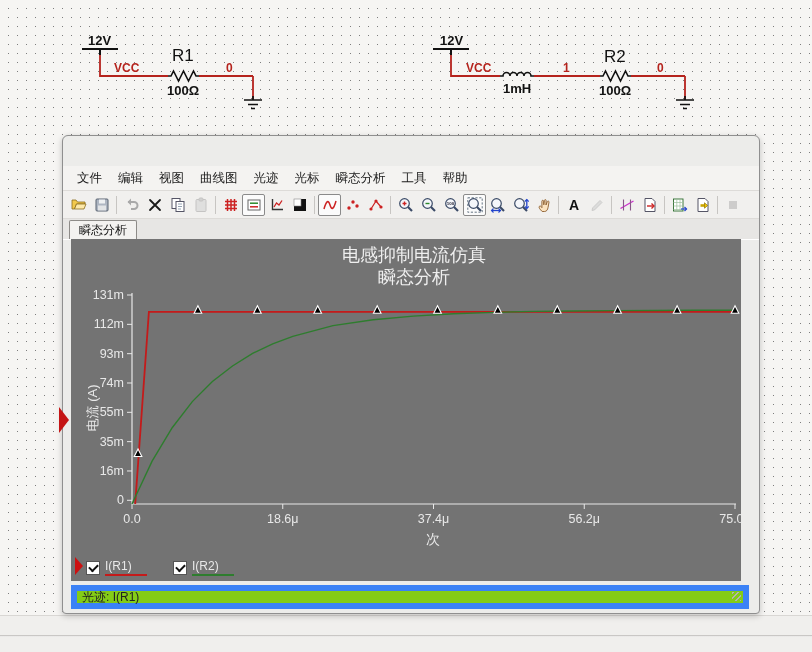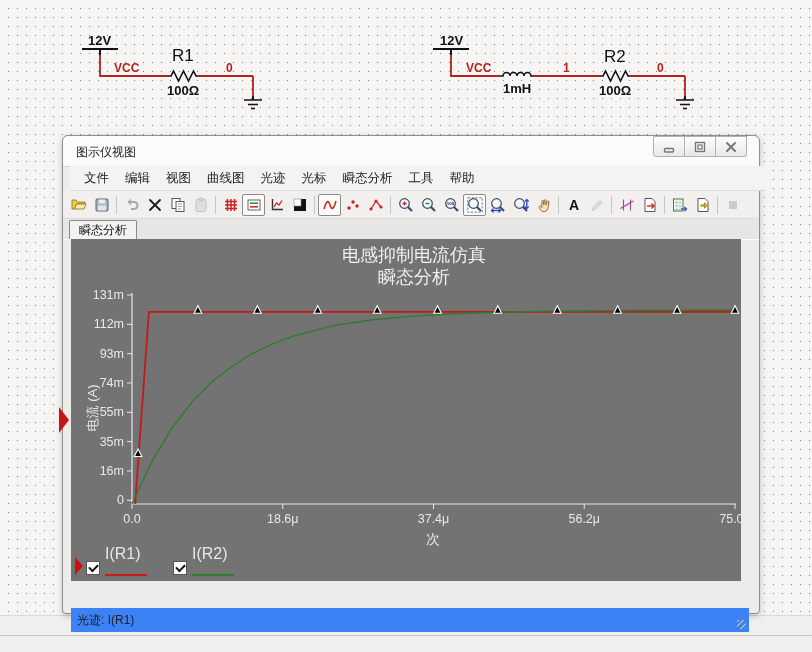--- a/index.html
+++ b/index.html
@@ -17,21 +17,21 @@
     background:#ececea;border:1px solid #8f8f8f;border-radius:6px 6px 4px 4px;
     box-shadow:0 2px 6px rgba(0,0,0,.22);z-index:10;}
   #titlebar{position:absolute;left:0;top:0;width:100%;height:30px;background:#fbfbfa;
     border-bottom:1px solid #d8d6d3;border-radius:6px 6px 0 0;}
   #title{position:absolute;left:13px;top:8px;font-size:12px;color:#222;}
   #winctl{position:absolute;right:12px;top:0;display:flex;}
   .wbtn{width:30px;height:19px;background:linear-gradient(#fefefe,#e9e8e6);
     border:1px solid #b3b1ae;border-left-width:0;display:flex;align-items:center;justify-content:center;cursor:default;}
   .wbtn:first-child{border-left-width:1px;border-radius:0 0 0 3px;}
   .wbtn:last-child{border-radius:0 0 3px 0;}
-  #menubar{position:absolute;left:7px;top:30px;width:100%;height:25px;background:#f4f3f1;
+  #menubar{position:absolute;left:0;top:30px;width:100%;height:25px;background:#f4f3f1;
     border-bottom:1px solid #dddbd8;display:flex;align-items:center;padding-left:6px;box-sizing:border-box;}
   .menu-item{font-size:12.5px;color:#1a1a1a;padding:3px 8px;}
   #toolbar{position:absolute;left:0;top:55px;width:100%;height:28px;background:#f1f0ee;
     border-bottom:1px solid #dddbd8;display:flex;align-items:center;padding-left:4px;box-sizing:border-box;}
   .tb-btn{width:23px;height:22px;display:flex;align-items:center;justify-content:center;
     border:1px solid transparent;border-radius:2px;background:transparent;padding:0;}
   .tb-btn.pressed{background:#fbfbfb;border-color:#8a8a8a;}
   .tb-btn.disabled{opacity:.5;filter:grayscale(1);}
   .tb-sep{width:1px;height:18px;background:#c7c5c2;margin:0 3px;}
   #tabbar{position:absolute;left:0;top:83px;width:100%;height:20px;background:#e7e6e4;
@@ -45,25 +45,25 @@
   #ylabel{position:absolute;left:-128px;top:160px;width:300px;text-align:center;color:#e8e8e8;
     font-size:13px;transform:rotate(-90deg);pointer-events:none;}
   #legend{position:absolute;left:4px;bottom:5px;display:flex;align-items:flex-end;}
   .sel-arrow{width:0;height:0;border-left:8px solid #cc1111;border-top:9px solid transparent;
     border-bottom:9px solid transparent;margin-right:3px;margin-bottom:1px;}
   .legend-item{display:flex;align-items:flex-end;margin-right:26px;}
   .cb{width:12px;height:12px;background:#fff;border:1px solid #555;position:relative;margin-right:5px;margin-bottom:1px;}
   .cb span{position:absolute;left:2px;top:2px;width:7px;height:4px;border-left:2px solid #111;
     border-bottom:2px solid #111;transform:rotate(-45deg);}
   .legend-col{display:flex;flex-direction:column;}
-  .legend-label{color:#e8e8e8;font-size:16px;line-height:12px;margin-bottom:14px;}
+  .legend-label{color:#e8e8e8;font-size:12px;line-height:12px;margin-bottom:2px;}
   .legend-line{width:42px;height:2px;}
 
-  #statusbar{position:absolute;left:8px;top:472px;width:678px;height:24px;background:#3b82f6;
-    border:1px solid #3b82f6;box-sizing:border-box;display:flex;align-items:center;}
+  #statusbar{position:absolute;left:8px;top:449px;width:678px;height:24px;background:#84cc16;
+    border:6px solid #3b82f6;box-sizing:border-box;display:flex;align-items:center;}
   #status-text{font-size:12px;color:#222;padding-left:5px;}
   #grip{position:absolute;right:2px;bottom:2px;width:9px;height:9px;
     background:repeating-linear-gradient(135deg,#b5b3af 0 1.5px,transparent 1.5px 4px);}
 
   
   #axis-arrow{position:absolute;left:59px;top:407px;width:0;height:0;z-index:20;
     border-left:10px solid #c41414;border-top:13px solid transparent;border-bottom:13px solid transparent;}
 
   
   #bottom{position:absolute;left:0;top:615px;width:812px;height:37px;background:#f0efed;border-top:1px solid #d9d7d4;}
@@ -117,41 +117,20 @@
       </g>
       <text x="657" y="72" font-size="12" font-weight="bold" fill="#b5231d">0</text>
       <path d="M631 76 H685 M685 76 V99" stroke="#b5231d" stroke-width="1.8" fill="none"></path>
       <g>
         <path d="M685 96 v4 M676 100 h18 M680 104.5 h10 M683 108.5 h4" stroke="#111" stroke-width="1.7" fill="none"></path>
       </g>
     </svg>
 
     
     <div id="win">
-      <div id="titlebar">
-        <span id="title">图示仪视图</span>
-        <div id="winctl">
-          <div class="wbtn">
-            <svg width="16" height="16">
-                <rect x="3.5" y="9.5" width="9" height="3.5" rx="1" fill="none" stroke="#777" stroke-width="1.4"></rect>
-              </svg>
-          </div>
-          <div class="wbtn">
-            <svg width="16" height="16">
-                <rect x="3.5" y="3.5" width="9" height="9" fill="none" stroke="#777" stroke-width="1.4"></rect>
-                <rect x="6" y="6" width="4" height="4" fill="none" stroke="#777" stroke-width="1.2"></rect>
-              </svg>
-          </div>
-          <div class="wbtn">
-            <svg width="16" height="16">
-                <path d="M4 4l8 8M12 4l-8 8" stroke="#777" stroke-width="2" stroke-linecap="round"></path>
-              </svg>
-          </div>
-        </div>
-      </div>
 
       <div id="menubar">
           <span class="menu-item">文件</span>
           <span class="menu-item">编辑</span>
           <span class="menu-item">视图</span>
           <span class="menu-item">曲线图</span>
           <span class="menu-item">光迹</span>
           <span class="menu-item">光标</span>
           <span class="menu-item">瞬态分析</span>
           <span class="menu-item">工具</span>

